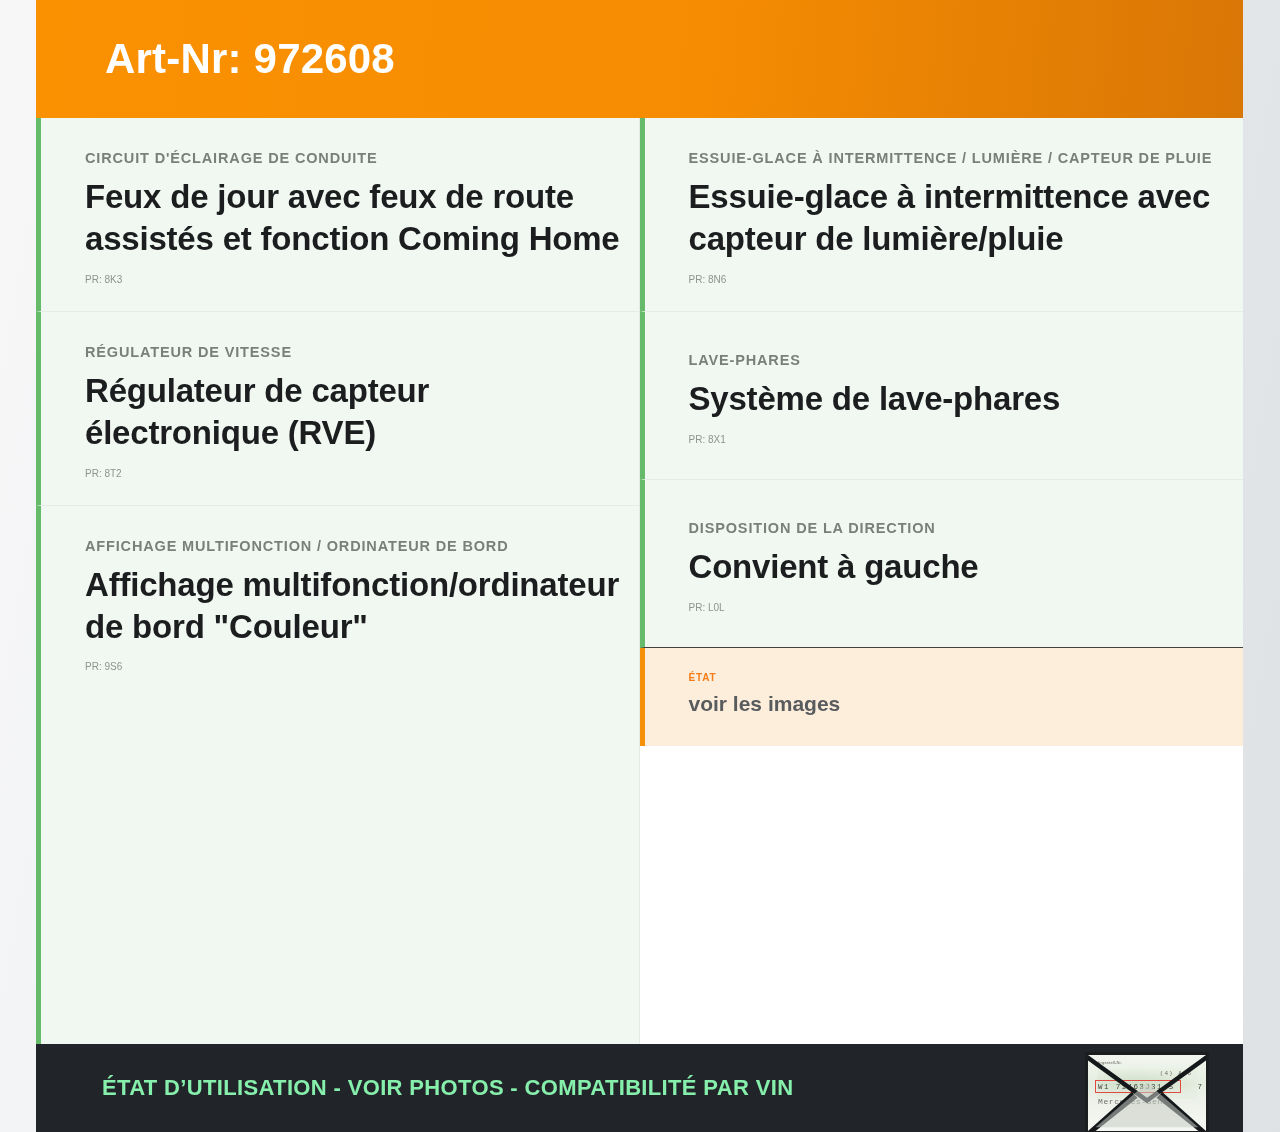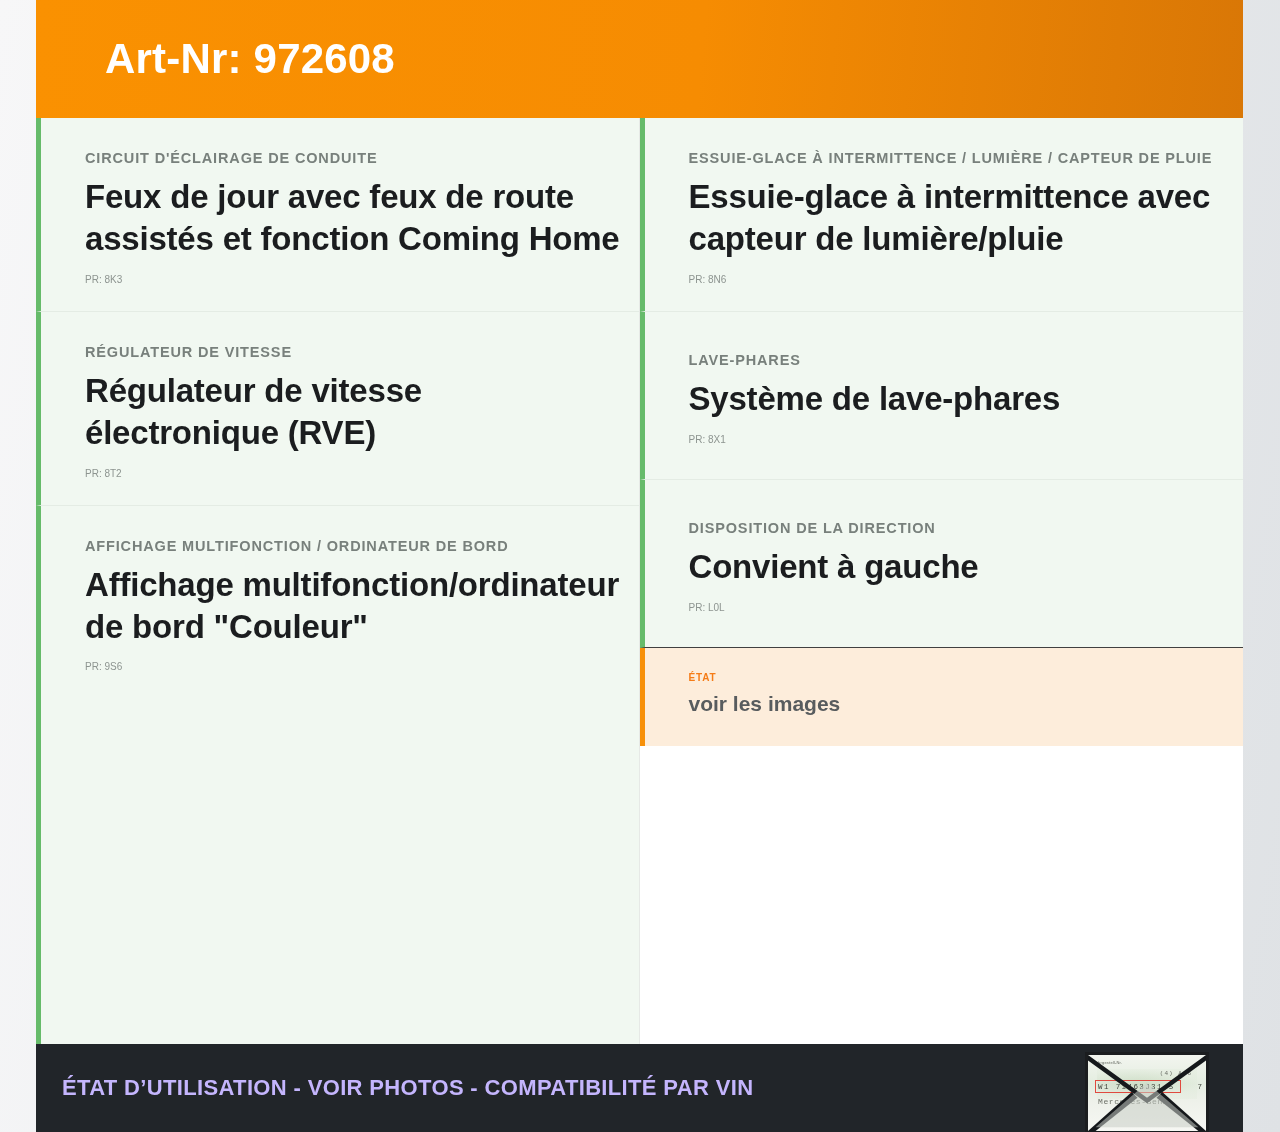--- a/index.html
+++ b/index.html
@@ -140,25 +140,25 @@
   
   .footer {
     flex: 0 0 88px;
     height: 88px;
     background: #212529;
     display: flex;
     align-items: center;
     position: relative;
   }
   .footer-text {
-    color: #c4b5fd;
+    color: #86efac;
     font-size: 22px;
     font-weight: bold;
     letter-spacing: 0.35px;
-    padding-left: 26px;
+    padding-left: 66px;
     text-transform: uppercase;
   }
   .footer-thumb {
     position: absolute;
     right: 34px;
     top: 8px;
     width: 124px;
     height: 82px;
     background: #ffffff;
     border: 3px solid #1b1d1f;
@@ -247,21 +247,21 @@
     <div class="col col-left">
 
       <div class="card">
         <div class="card-label">CIRCUIT D'ÉCLAIRAGE DE CONDUITE</div>
         <div class="card-title">Feux de jour avec feux de route assistés et fonction Coming Home</div>
         <div class="card-pr">PR: 8K3</div>
       </div>
 
       <div class="card">
         <div class="card-label">RÉGULATEUR DE VITESSE</div>
-        <div class="card-title">Régulateur de vitesse électronique (RVE)</div>
+        <div class="card-title">Régulateur de capteur électronique (RVE)</div>
         <div class="card-pr">PR: 8T2</div>
       </div>
 
       <div class="card" style="border-bottom:none;">
         <div class="card-label">AFFICHAGE MULTIFONCTION / ORDINATEUR DE BORD</div>
         <div class="card-title">Affichage multifonction/ordinateur de bord "Couleur"</div>
         <div class="card-pr">PR: 9S6</div>
       </div>
 
       <div class="spacer"></div>

